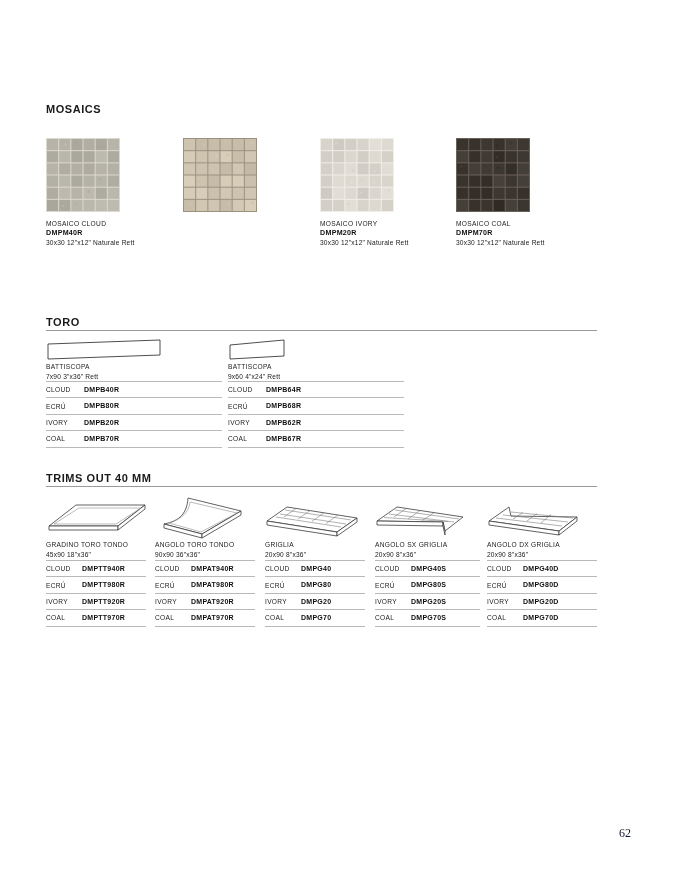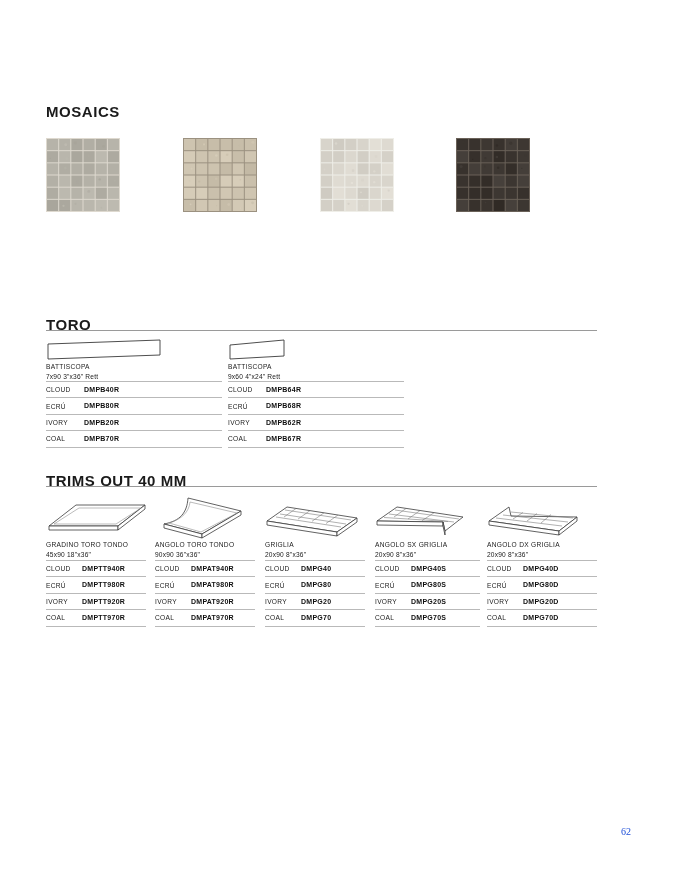--- a/index.html
+++ b/index.html
@@ -30,21 +30,21 @@
     top: 44px;
     font-family: "Liberation Serif", serif;
     font-size: 19.5px;
     letter-spacing: 0.4px;
     color: #1b1b1b;
     white-space: nowrap;
   }
 
   .section-label {
     position: absolute;
-    font-size: 15px;
+    font-size: 11px;
     font-weight: bold;
     letter-spacing: 0.55px;
     color: #1a1a1a;
   }
   .section-label.mosaics { left: 46px; top: 103px; }
   .section-label.trims   { left: 46px; top: 316px; }
   .section-label.trims20 { left: 46px; top: 472px; }
 
   .section-rule {
     position: absolute;
@@ -140,22 +140,22 @@
     font-weight: bold;
     letter-spacing: 0.25px;
     color: #0f0f0f;
   }
 
   .page-number {
     position: absolute;
     right: 47px;
     top: 826px;
     font-family: "Liberation Serif", serif;
-    font-size: 10px;
-    color: #1d4ed8;
+    font-size: 12px;
+    color: #0f172a;
   }
 </style>
 </head>
 <body>
 
 <div class="page">
 
 
   <div class="section-label mosaics">MOSAICS</div>
 
@@ -372,20 +372,35 @@
         <rect x="1.00" y="61.83" width="11.17" height="11.17" fill="#453f3a"></rect>
         <rect x="13.17" y="61.83" width="11.17" height="11.17" fill="#37312c"></rect>
         <rect x="25.33" y="61.83" width="11.17" height="11.17" fill="#3a342f"></rect>
         <circle cx="29.58" cy="64.65" r="0.81" fill="#453f3a" opacity="0.55"></circle>
         <rect x="37.50" y="61.83" width="11.17" height="11.17" fill="#302a25"></rect>
         <rect x="49.67" y="61.83" width="11.17" height="11.17" fill="#46403b"></rect>
         <rect x="61.83" y="61.83" width="11.17" height="11.17" fill="#3c3631"></rect>
       </svg>
   </div>
 
+  <div class="mosaic-caption" style="left:46px;">
+    <div class="name">MOSAICO CLOUD</div>
+    <div class="code">DMPM40R</div>
+    <div class="size">30x30  12"x12" Naturale Rett</div>
+  </div>
+  <div class="mosaic-caption" style="left:320px;">
+    <div class="name">MOSAICO IVORY</div>
+    <div class="code">DMPM20R</div>
+    <div class="size">30x30  12"x12" Naturale Rett</div>
+  </div>
+  <div class="mosaic-caption" style="left:456px;">
+    <div class="name">MOSAICO COAL</div>
+    <div class="code">DMPM70R</div>
+    <div class="size">30x30  12"x12" Naturale Rett</div>
+  </div>
 
   <div class="section-label trims">TORO</div>
   <div class="section-rule trims"></div>
 
   <div class="trim-item" style="left:46px; top:338px;">
     <svg class="trim-art" width="118" height="24" viewBox="0 0 118 24">
       <path d="M2 6 L114 2 L114 17 L2 21 Z" fill="#ffffff" stroke="#3a3a3a" stroke-width="0.9"></path>
     </svg>
   </div>
   <div class="trim-text" style="left:46px; top:362px;">

